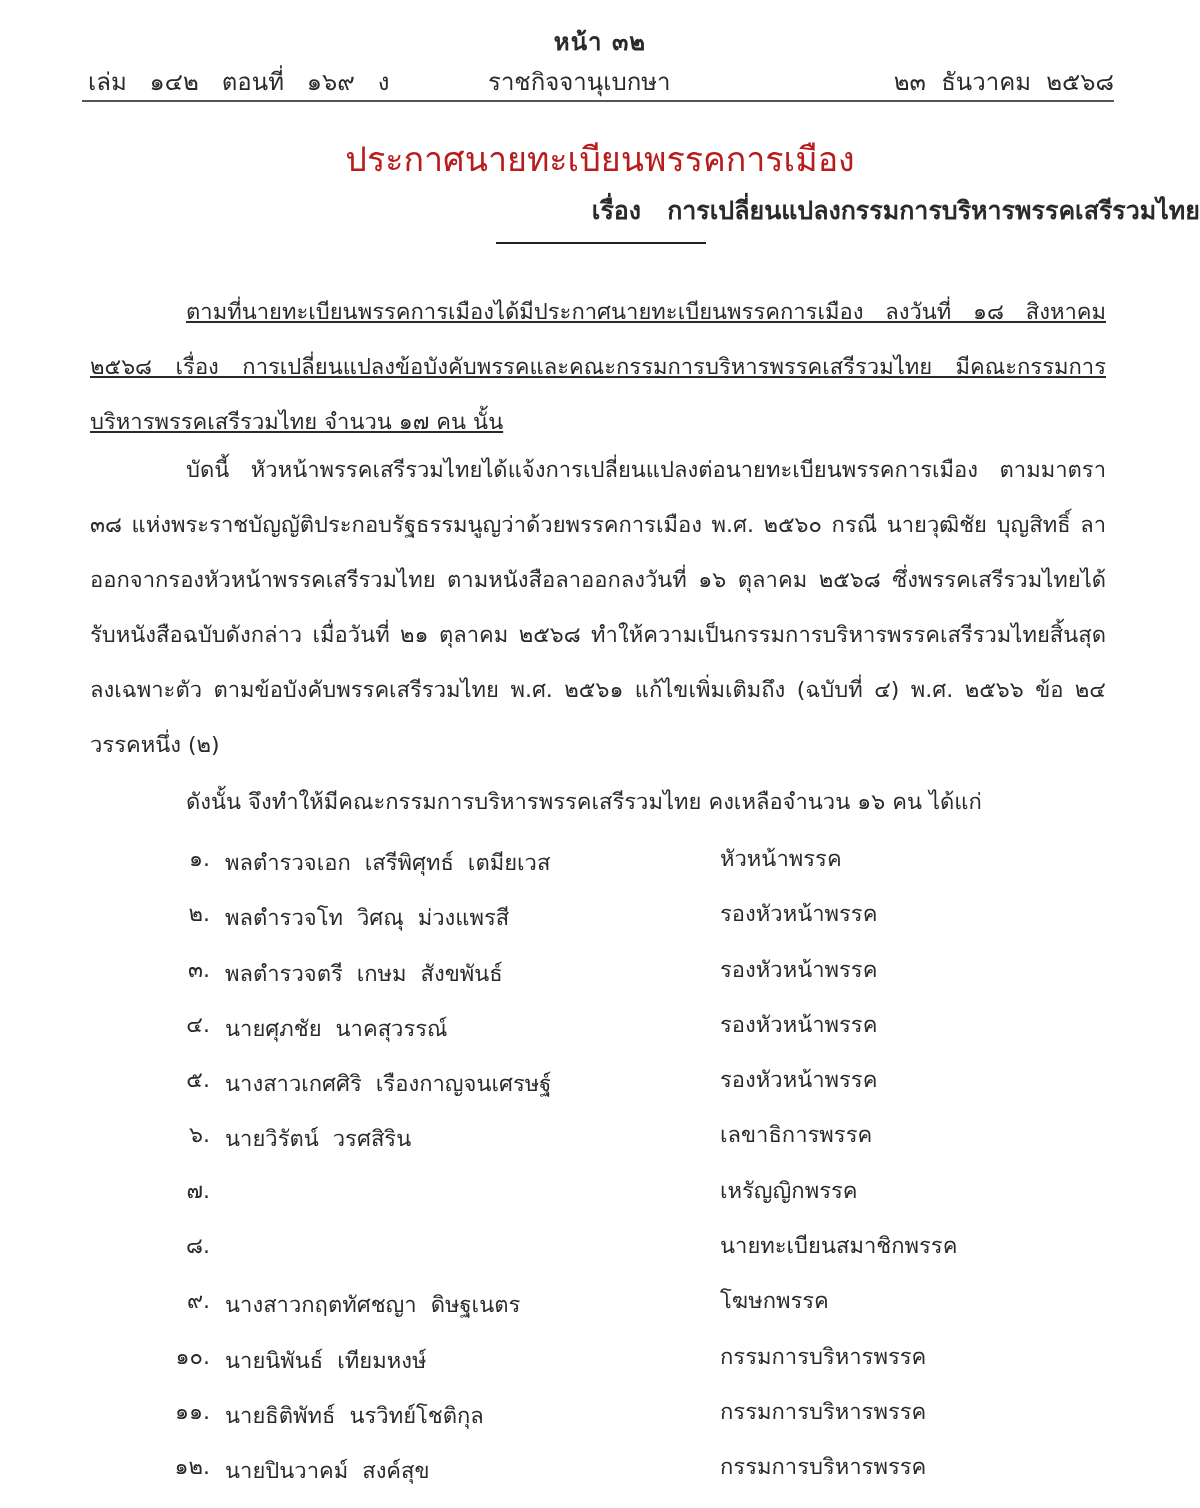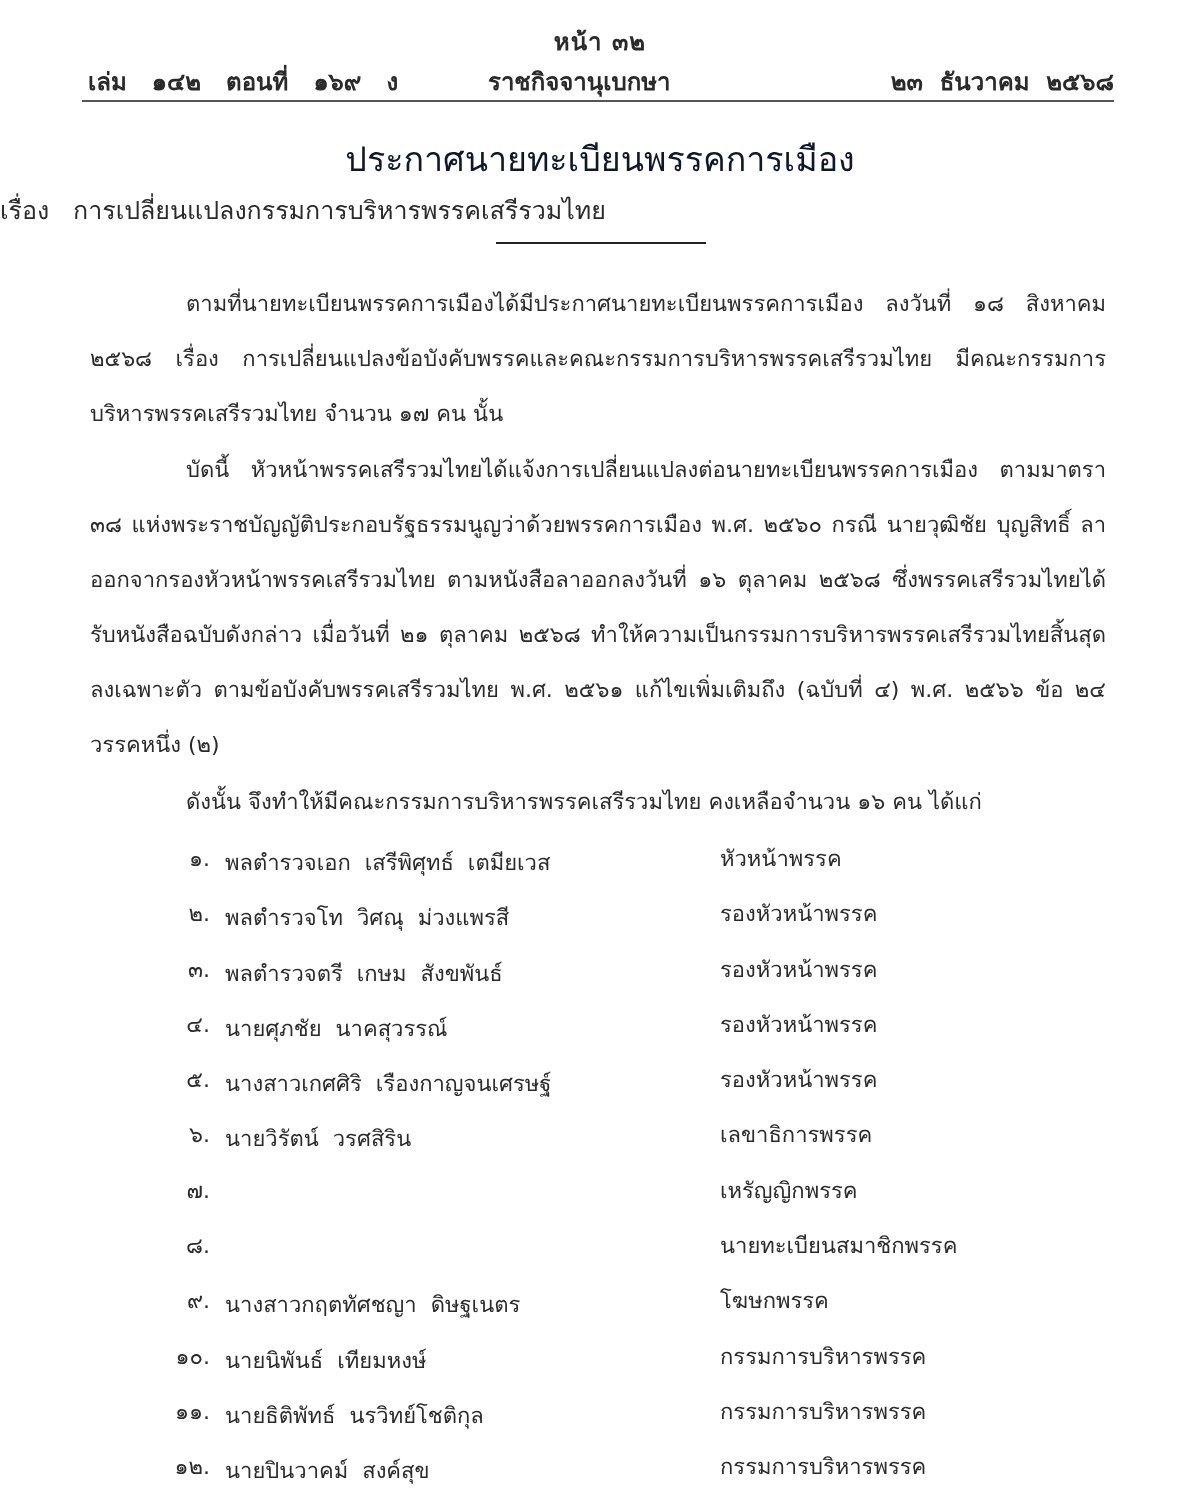--- a/index.html
+++ b/index.html
@@ -8,48 +8,47 @@
       font-family: "DejaVu Sans", "Liberation Sans", sans-serif;
       color: #2a2a2a;
     }
     .page-number {
       position: absolute; top: 22px; left: 0; width: 1200px;
       text-align: center; font-size: 24px; letter-spacing: 1px; font-weight: bold;
     }
     .header-row {
       position: absolute; top: 62px; left: 88px; width: 1026px; height: 34px;
       font-size: 24px;
-      font-weight: bold;
     }
     .header-left { position: absolute; left: 0; top: 0; white-space: pre; }
     .header-center { position: absolute; left: 400px; top: 0; }
     .header-right { position: absolute; right: 0; top: 0; white-space: pre; text-align: right; }
     .header-rule {
       position: absolute; top: 100px; left: 82px; width: 1032px; height: 2px;
       background: #555;
     }
     .doc-title {
       position: absolute; top: 132px; left: 0; width: 1200px; text-align: center;
-      font-size: 34px; color: #0f172a;
+      font-size: 34px; color: #b91c1c;
     }
     .doc-subject {
-      position: absolute; top: 190px; left: 0; width: 1200px; text-align: left;
-      font-size: 25px; white-space: pre;
+      position: absolute; top: 190px; left: 0; width: 1200px; text-align: right;
+      font-size: 25px; white-space: pre; font-weight: bold;
     }
     .title-rule {
       position: absolute; top: 242px; left: 496px; width: 210px; height: 2px;
       background: #222;
     }
     .body-text {
       position: absolute; left: 90px; width: 1016px;
       font-size: 22px; line-height: 55px; text-align: justify;
       text-align-last: left; white-space: normal;
     }
     .para { margin: 0; text-indent: 96px; }
-    #para1 { top: 276px; }
+    #para1 { top: 284px; text-decoration: underline; }
     #para2 { top: 442px; }
     #para3 { top: 774px; }
     .members {
       position: absolute; top: 829px; left: 150px; width: 900px;
       font-size: 22px;
     }
     .member-row { position: relative; height: 55.3px; }
     .member-num { position: absolute; right: 840px; top: 12px; text-align: right; white-space: nowrap; }
     .member-name { position: absolute; left: 75px; top: 16px; white-space: pre; }
     .member-position { position: absolute; left: 570px; top: 12px; white-space: nowrap; text-align: right; }

